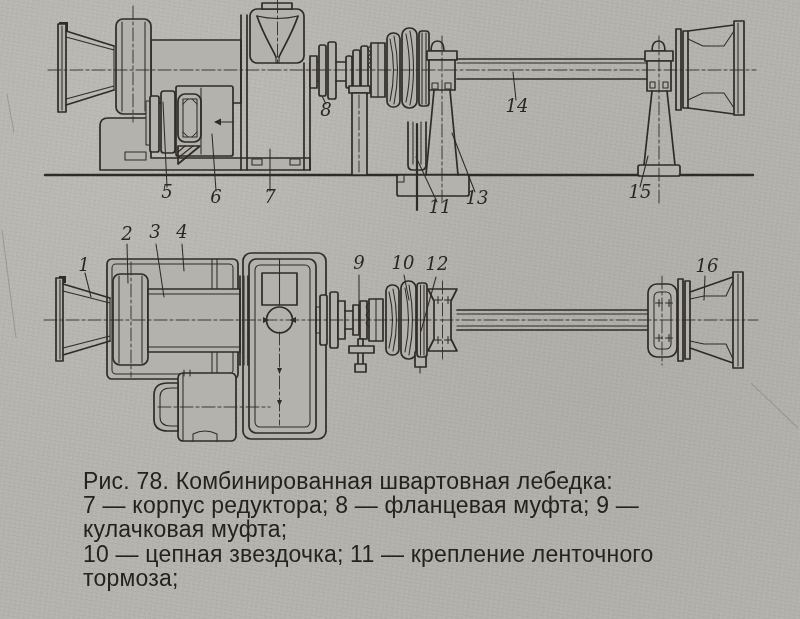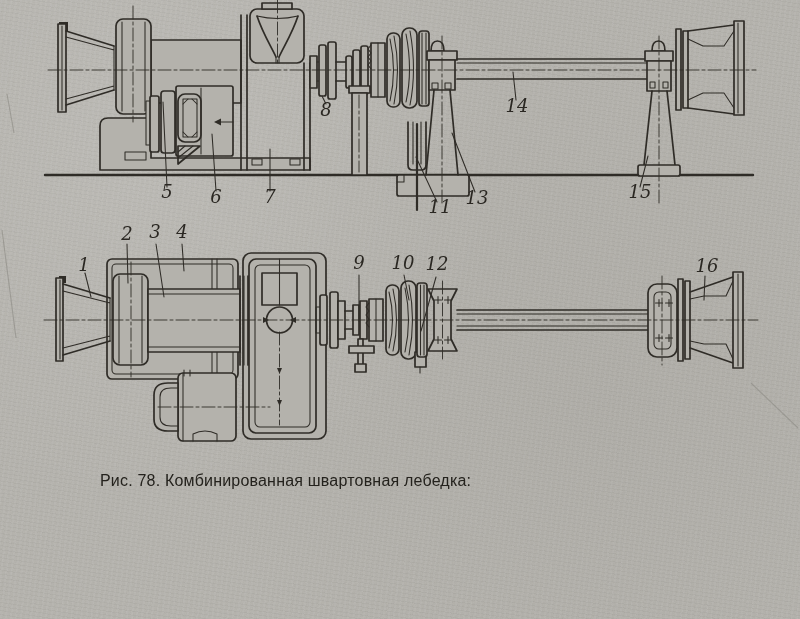--- a/index.html
+++ b/index.html
@@ -19,22 +19,22 @@
   .ink{stroke:#2f2c27;fill:none;stroke-linecap:round;stroke-linejoin:round;}
   .s-main{stroke-width:1.7;}
   .s-thin{stroke-width:1.05;}
   .s-ground{stroke-width:2.4;}
   .s-cl{stroke-width:.9;stroke-dasharray:13 3 3 3;}
   .occ{fill:#b4b2ac;}
   .solid{fill:#2f2c27;stroke:none;}
   .scratch{stroke:#8e8c85;stroke-width:1.1;opacity:.65;fill:none;}
   .lbl{font-family:"DejaVu Serif",serif;font-style:italic;font-size:18px;fill:#2a2722;stroke:none;}
   .caption{
-    position:absolute;left:100px;top:469px;width:640px;z-index:3;
-    font-size:16px;line-height:24.2px;color:#24221d;letter-spacing:.2px;
+    position:absolute;left:83px;top:469px;width:640px;z-index:3;
+    font-size:23px;line-height:24.2px;color:#24221d;letter-spacing:.2px;
   }
 </style>
 </head>
 <body>
 
 <div class="page">
 
 <svg class="drawing" width="800" height="619" viewBox="0 0 800 619">
 
   <defs>
@@ -355,15 +355,17 @@
       <text class="lbl" x="359" y="269">9</text>
       <text class="lbl" x="403" y="269">10</text>
       <text class="lbl" x="437" y="270">12</text>
       <text class="lbl" x="707" y="272">16</text>
     </g>
   </g>
 </svg>
 
 <div class="caption">
   <div>Рис. 78. Комбинированная швартовная лебедка:</div>
+  <div>7 — корпус редуктора; 8 — фланцевая муфта; 9 — кулачковая муфта;</div>
+  <div>10 — цепная звездочка; 11 — крепление ленточного тормоза;</div>
 </div>
 
 </div>
 
 </body></html>

